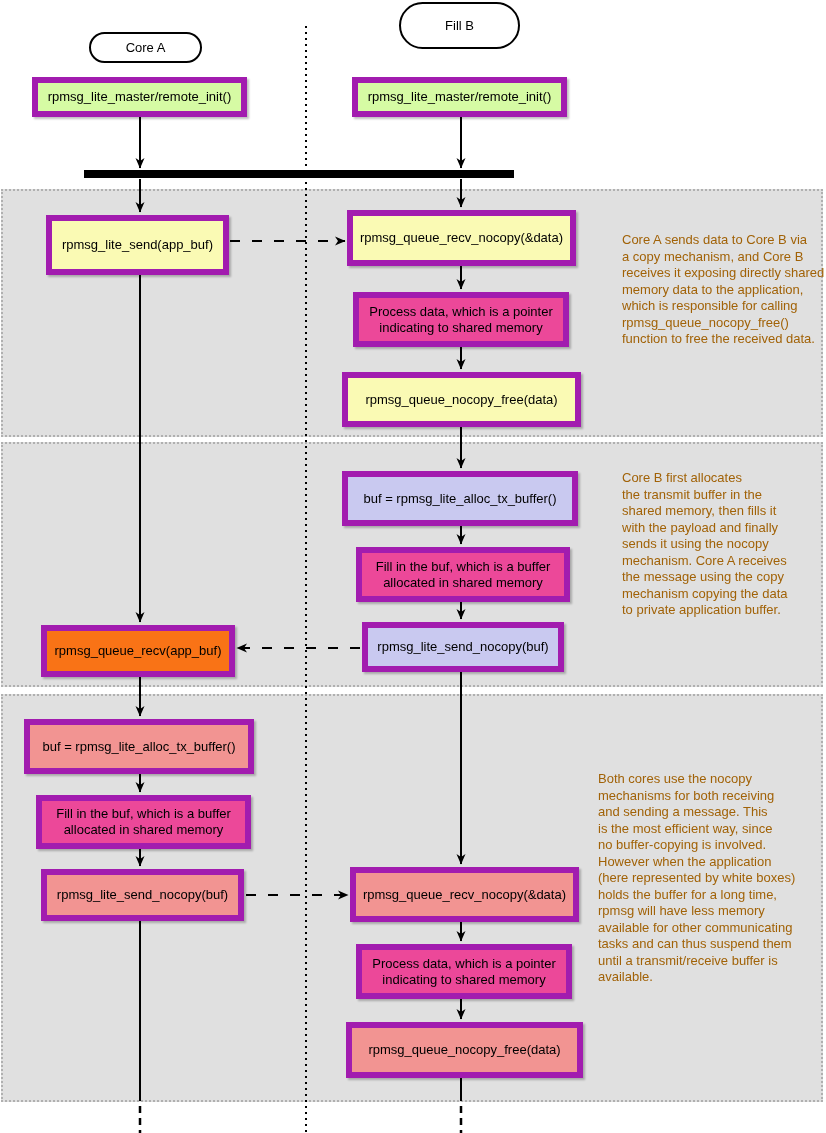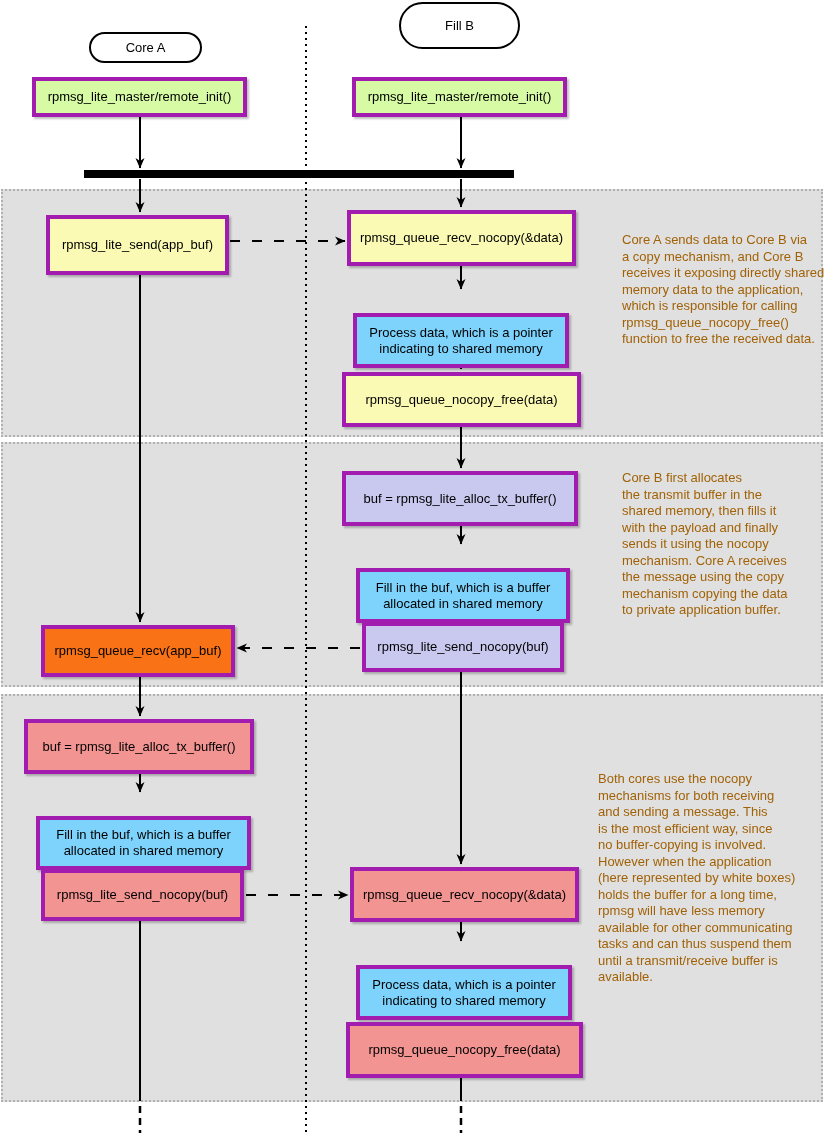--- a/index.html
+++ b/index.html
@@ -4,23 +4,23 @@
 <style>
   html,body{margin:0;padding:0;background:#fff;}
   #diagram{position:relative;width:826px;height:1133px;background:#fff;overflow:hidden;
            font-family:"Liberation Sans",sans-serif;color:#000;}
   .section{position:absolute;left:1px;width:822px;background:#e0e0e0;
            border:2px dotted #b0b0b0;box-sizing:border-box;}
   #svg-layer{position:absolute;left:0;top:0;z-index:2;}
   .node{position:absolute;z-index:3;display:flex;align-items:center;justify-content:center;
         text-align:center;box-sizing:border-box;font-size:13px;line-height:16px;}
   .stadium{background:#fff;border:2px solid #000;border-radius:24px;}
-  .box{border:4px solid #a21caf;box-shadow:2px 2px 2px rgba(0,0,0,0.25);}
+  .box{border:6px solid #a21caf;box-shadow:2px 2px 2px rgba(0,0,0,0.25);}
   .box-label{white-space:pre-line;padding:0 4px;}
-  .wbox{background:#7dd3fc;margin-top:21px;}
+  .wbox{background:#ec4899;}
   .desc{position:absolute;z-index:3;font-size:13px;line-height:16.5px;white-space:pre-line;color:#a16207;}
   .lc{stroke:#000;stroke-width:2;}
   .dash-b{stroke:#000;stroke-width:2.5;}
 </style>
 </head>
 <body>
 
 <div id="diagram">
 
   <div class="section" style="top:189px;height:248px;"></div>

